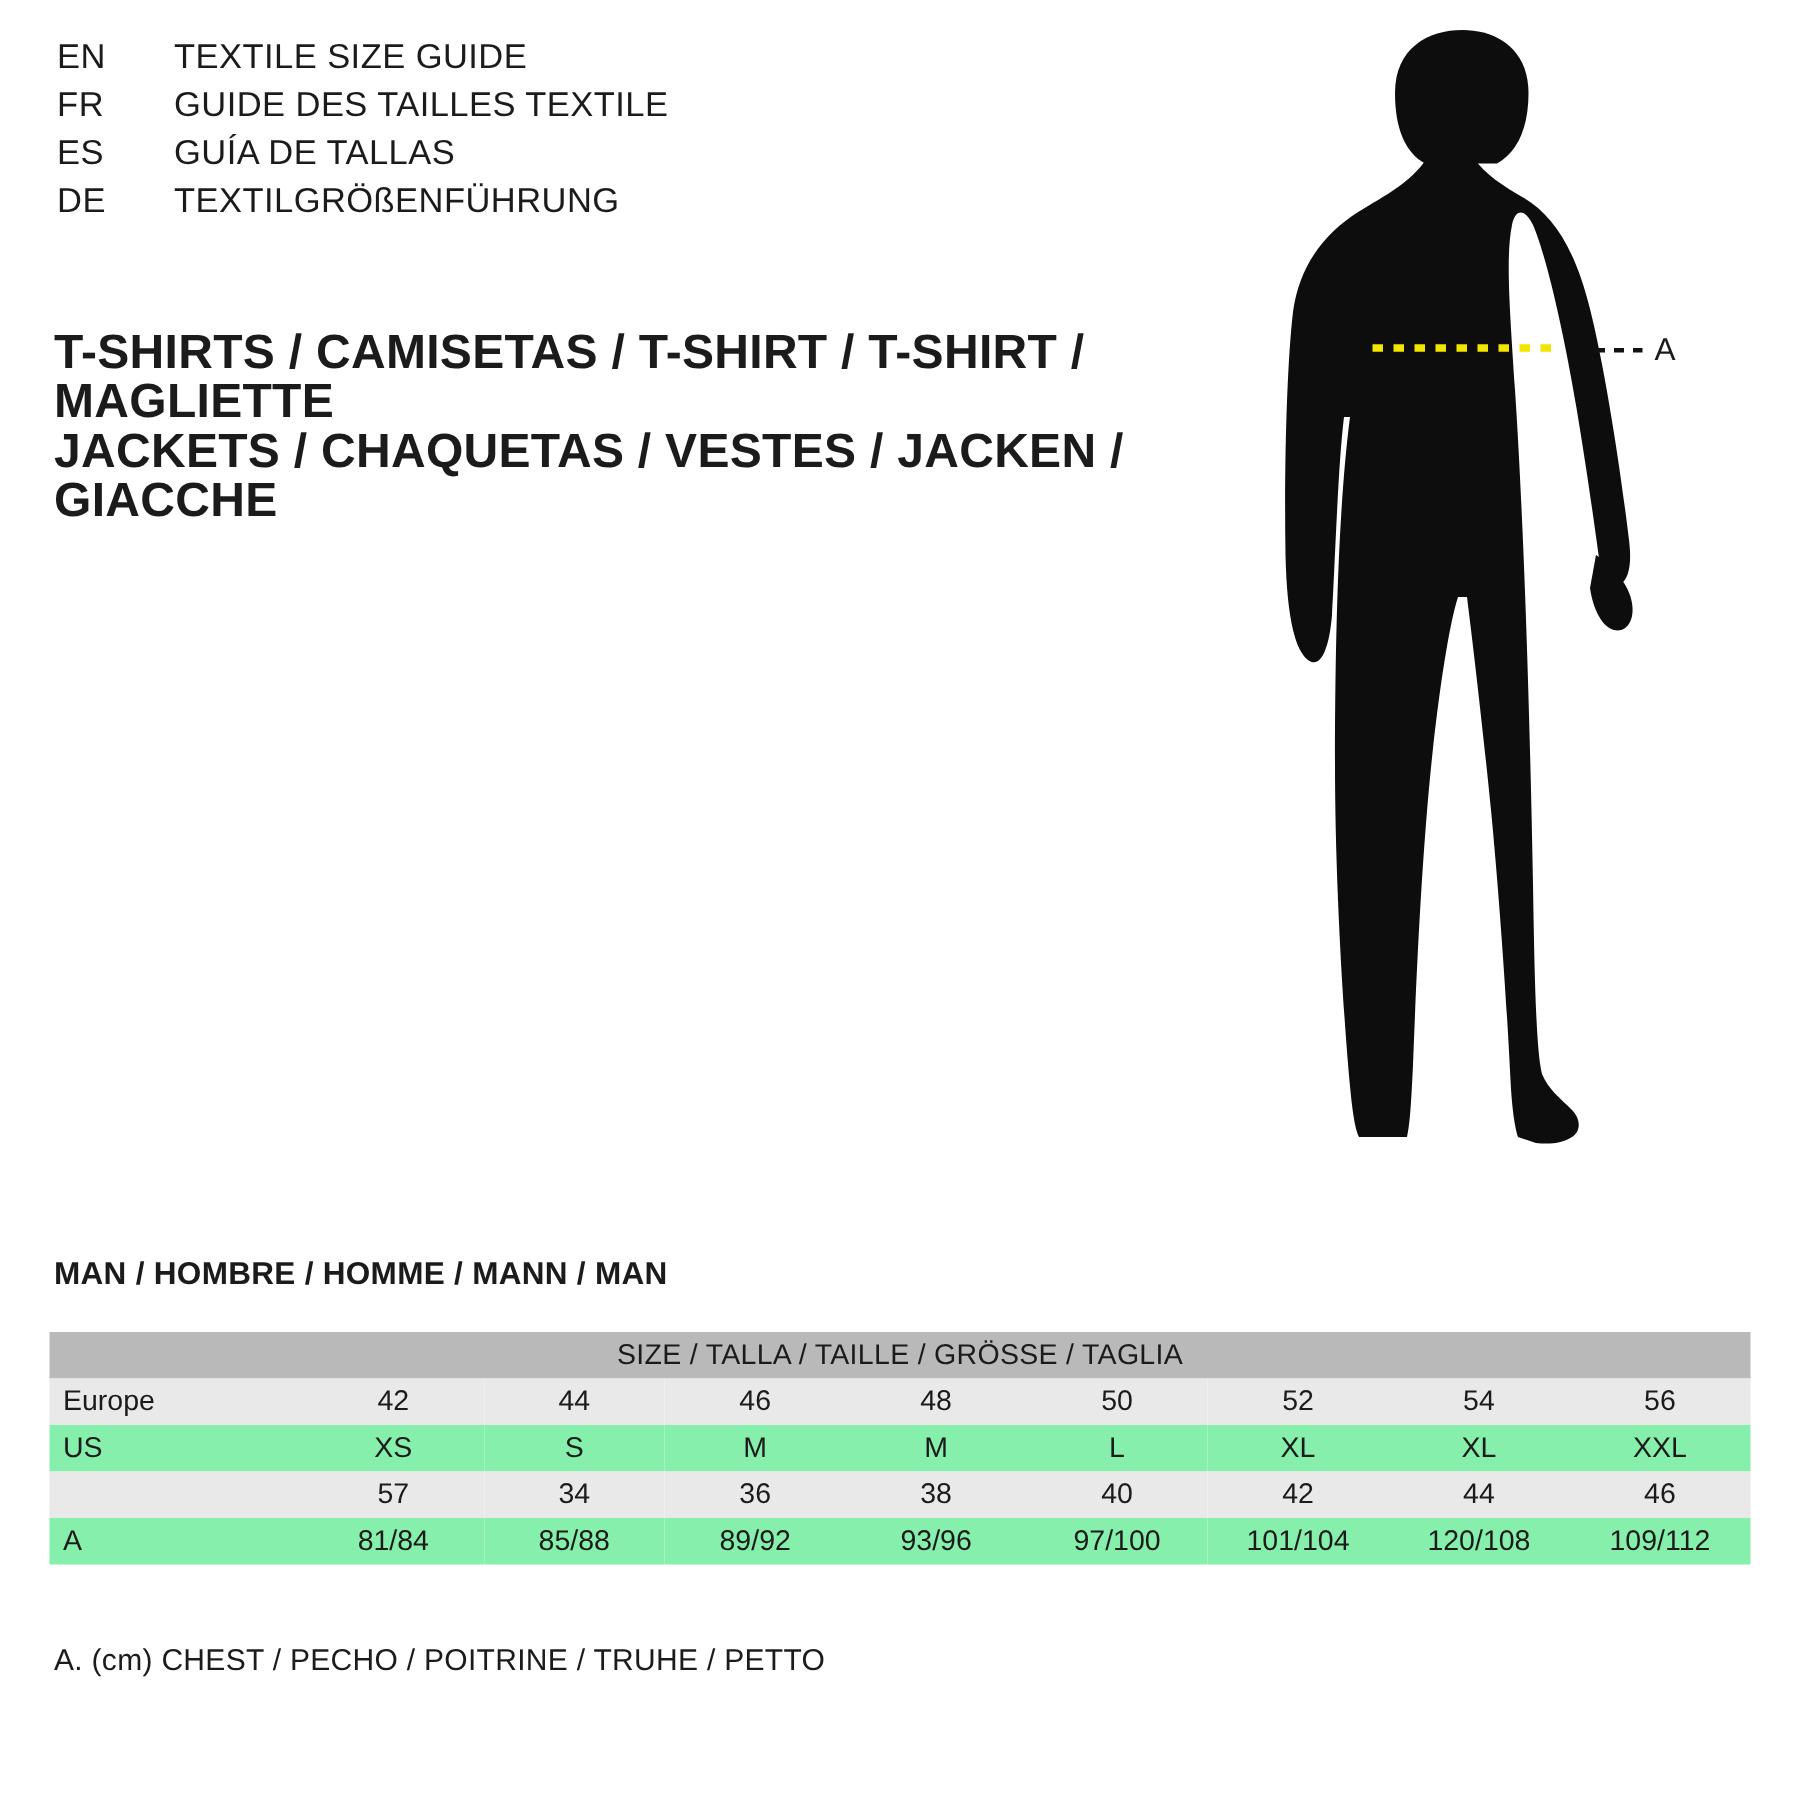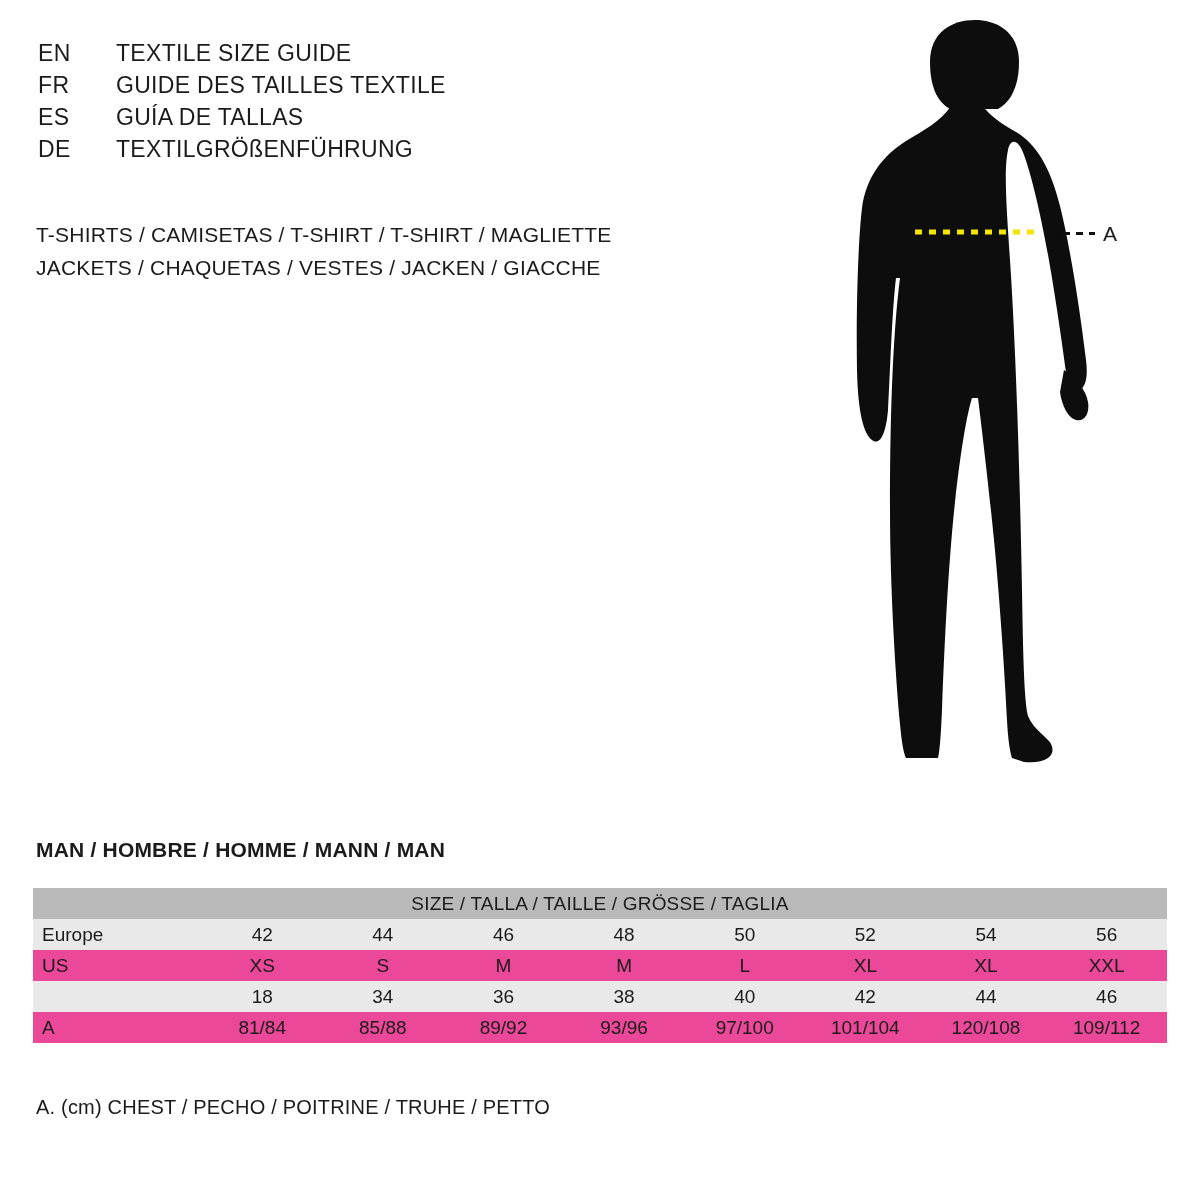--- a/index.html
+++ b/index.html
@@ -14,21 +14,21 @@
     position: relative;
     font-family: "Liberation Sans", sans-serif;
     color: #1b1b1b;
     overflow: hidden;
   }
 
   
   .lang-block {
     position: absolute;
     left: 38px;
-    top: 40px;
+    top: 24px;
     width: 720px;
   }
   .lang-row {
     display: flex;
     align-items: baseline;
     height: 32px;
   }
   .lang-code {
     width: 78px;
     font-size: 23px;
@@ -39,22 +39,22 @@
     letter-spacing: 0.3px;
   }
 
   .category-block {
     position: absolute;
     left: 36px;
     top: 218px;
     width: 760px;
   }
   .category-line {
-    font-size: 21px;
-    font-weight: normal;
+    font-size: 32px;
+    font-weight: bold;
     letter-spacing: 0.2px;
     line-height: 33px;
   }
 
   
   .figure-wrap {
     position: absolute;
     left: 820px;
     top: 10px;
     width: 360px;
@@ -112,21 +112,21 @@
   .row-header {
     background: #b9b9b9;
   }
   .row-header td {
     text-align: left;
     padding-left: 9px;
     font-size: 19px;
     letter-spacing: 0.2px;
   }
   .row-light { background: #e9e9e9; }
-  .row-mid   { background: #ec4899; }
+  .row-mid   { background: #86efac; }
   .label-cell {
     text-align: left !important;
     padding-left: 9px !important;
     width: 168px;
   }
   .val-cell { width: 120px; }
 
   .footnote {
     position: absolute;
     left: 36px;
@@ -243,21 +243,21 @@
       <td class="val-cell">M</td>
       <td class="val-cell">M</td>
       <td class="val-cell">L</td>
       <td class="val-cell">XL</td>
       <td class="val-cell">XL</td>
       <td class="val-cell">XXL</td>
     </tr>
 
     <tr class="row-light">
       <td class="label-cell"></td>
-      <td class="val-cell">18</td>
+      <td class="val-cell">57</td>
       <td class="val-cell">34</td>
       <td class="val-cell">36</td>
       <td class="val-cell">38</td>
       <td class="val-cell">40</td>
       <td class="val-cell">42</td>
       <td class="val-cell">44</td>
       <td class="val-cell">46</td>
     </tr>
 
     <tr class="row-mid">

